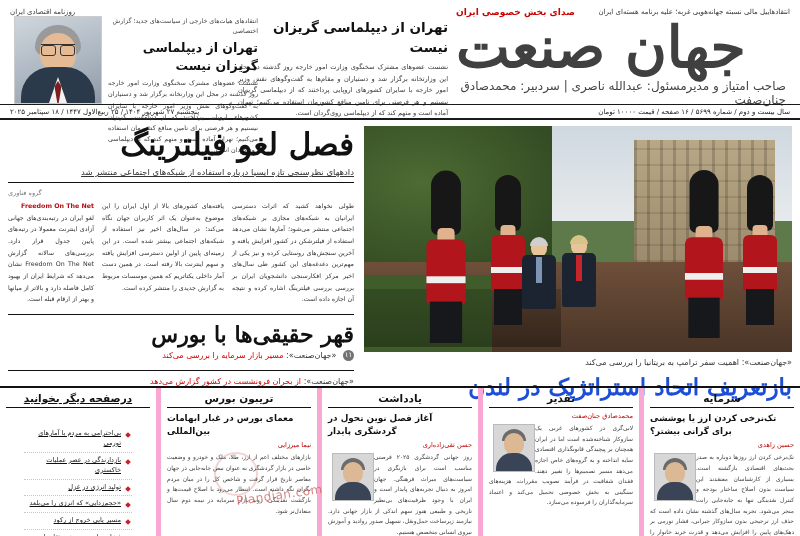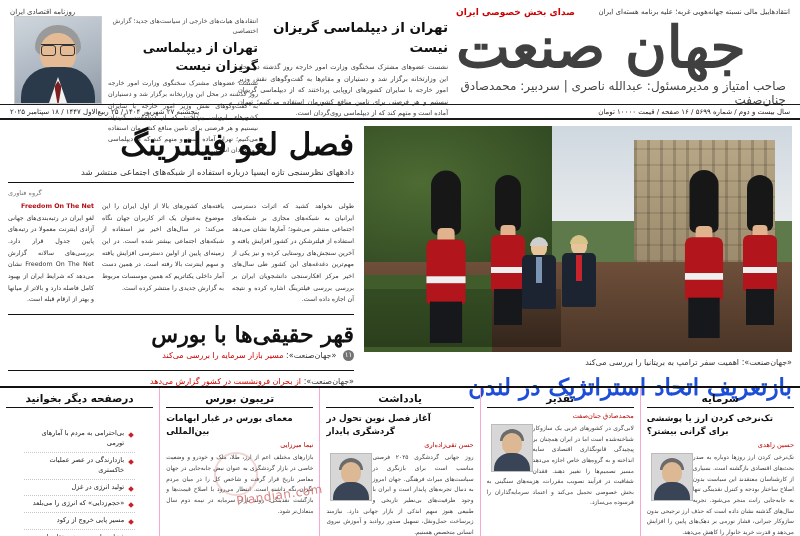--- a/index.html
+++ b/index.html
@@ -121,43 +121,43 @@
   }
 
   .right-col{
     position:absolute;top:6px;left:8px;width:346px;
   }
   .lead-head{
     font-family:"DejaVu Serif","Liberation Serif",serif;
     font-size:31px;font-weight:bold;color:#111;text-align:right;line-height:1.2;
     margin:0 0 4px 0;
   }
-  .lead-sub{font-size:8.5px;color:#333;text-align:right;margin-bottom:6px;border-bottom:1px solid #111;padding-bottom:5px;}
+  .lead-sub{font-size:8.5px;color:#333;text-align:right;margin-bottom:6px;border-bottom:1px solid #111;padding-bottom:5px;text-decoration:underline;}
   .lead-cols{display:flex;gap:8px;direction:rtl;}
   .lead-cols .c{flex:1;font-size:6.3px;line-height:1.85;color:#333;text-align:justify;}
   .lead-cols .c.narrow{flex:0 0 86px;}
   .byline{font-size:6.5px;color:#777;text-align:left;margin-bottom:3px;}
   .kw{color:#b40d14;font-weight:bold;}
 
   .sec{margin-top:9px;border-top:1px solid #111;padding-top:6px;text-align:right;}
   .sec h2{
     font-family:"DejaVu Serif","Liberation Serif",serif;
     font-size:22px;font-weight:bold;margin:0 0 3px 0;color:#111;
   }
   .sec .sub{font-size:8px;color:#c00;}
   .sec .sub .src{color:#333;}
   .badge{display:inline-block;width:11px;height:11px;border-radius:50%;background:#737373;color:#fff;font-size:7px;line-height:11px;text-align:center;vertical-align:middle;margin-left:4px;}
 
   
   .footer{
     position:absolute;bottom:0;right:0;width:800px;height:148px;
     border-top:2px solid #111;display:flex;direction:rtl;
   }
-  .fcol{flex:1;border-left:1px solid #f9a8d4;padding:4px 6px 4px 6px;position:relative;}
-  .fcol:last-child{border-left:none;}
+  .fcol{flex:1;border-left:5px solid #f9a8d4;padding:4px 6px 4px 6px;position:relative;}
+  .fcol:last-child{border-left:none;text-decoration:underline;}
   .fcol .ftitle{
     font-size:10.5px;font-weight:bold;color:#111;text-align:center;
     border-bottom:1.5px solid #111;padding-bottom:3px;margin-bottom:4px;
   }
   .fcol .fhead{font-size:8.8px;font-weight:bold;color:#111;text-align:left;line-height:1.5;margin-bottom:3px;}
   .fcol .fauthor{font-size:6.6px;color:#b00;text-align:right;margin-bottom:3px;}
   .fcol .fbody{font-size:5.9px;color:#3a3a3a;line-height:1.8;text-align:justify;direction:rtl;}
   .fcol .avatar{
     float:left;width:40px;height:46px;margin:1px 0 2px 4px;background:#d7d7d7;position:relative;overflow:hidden;border:1px solid #bbb;
   }

